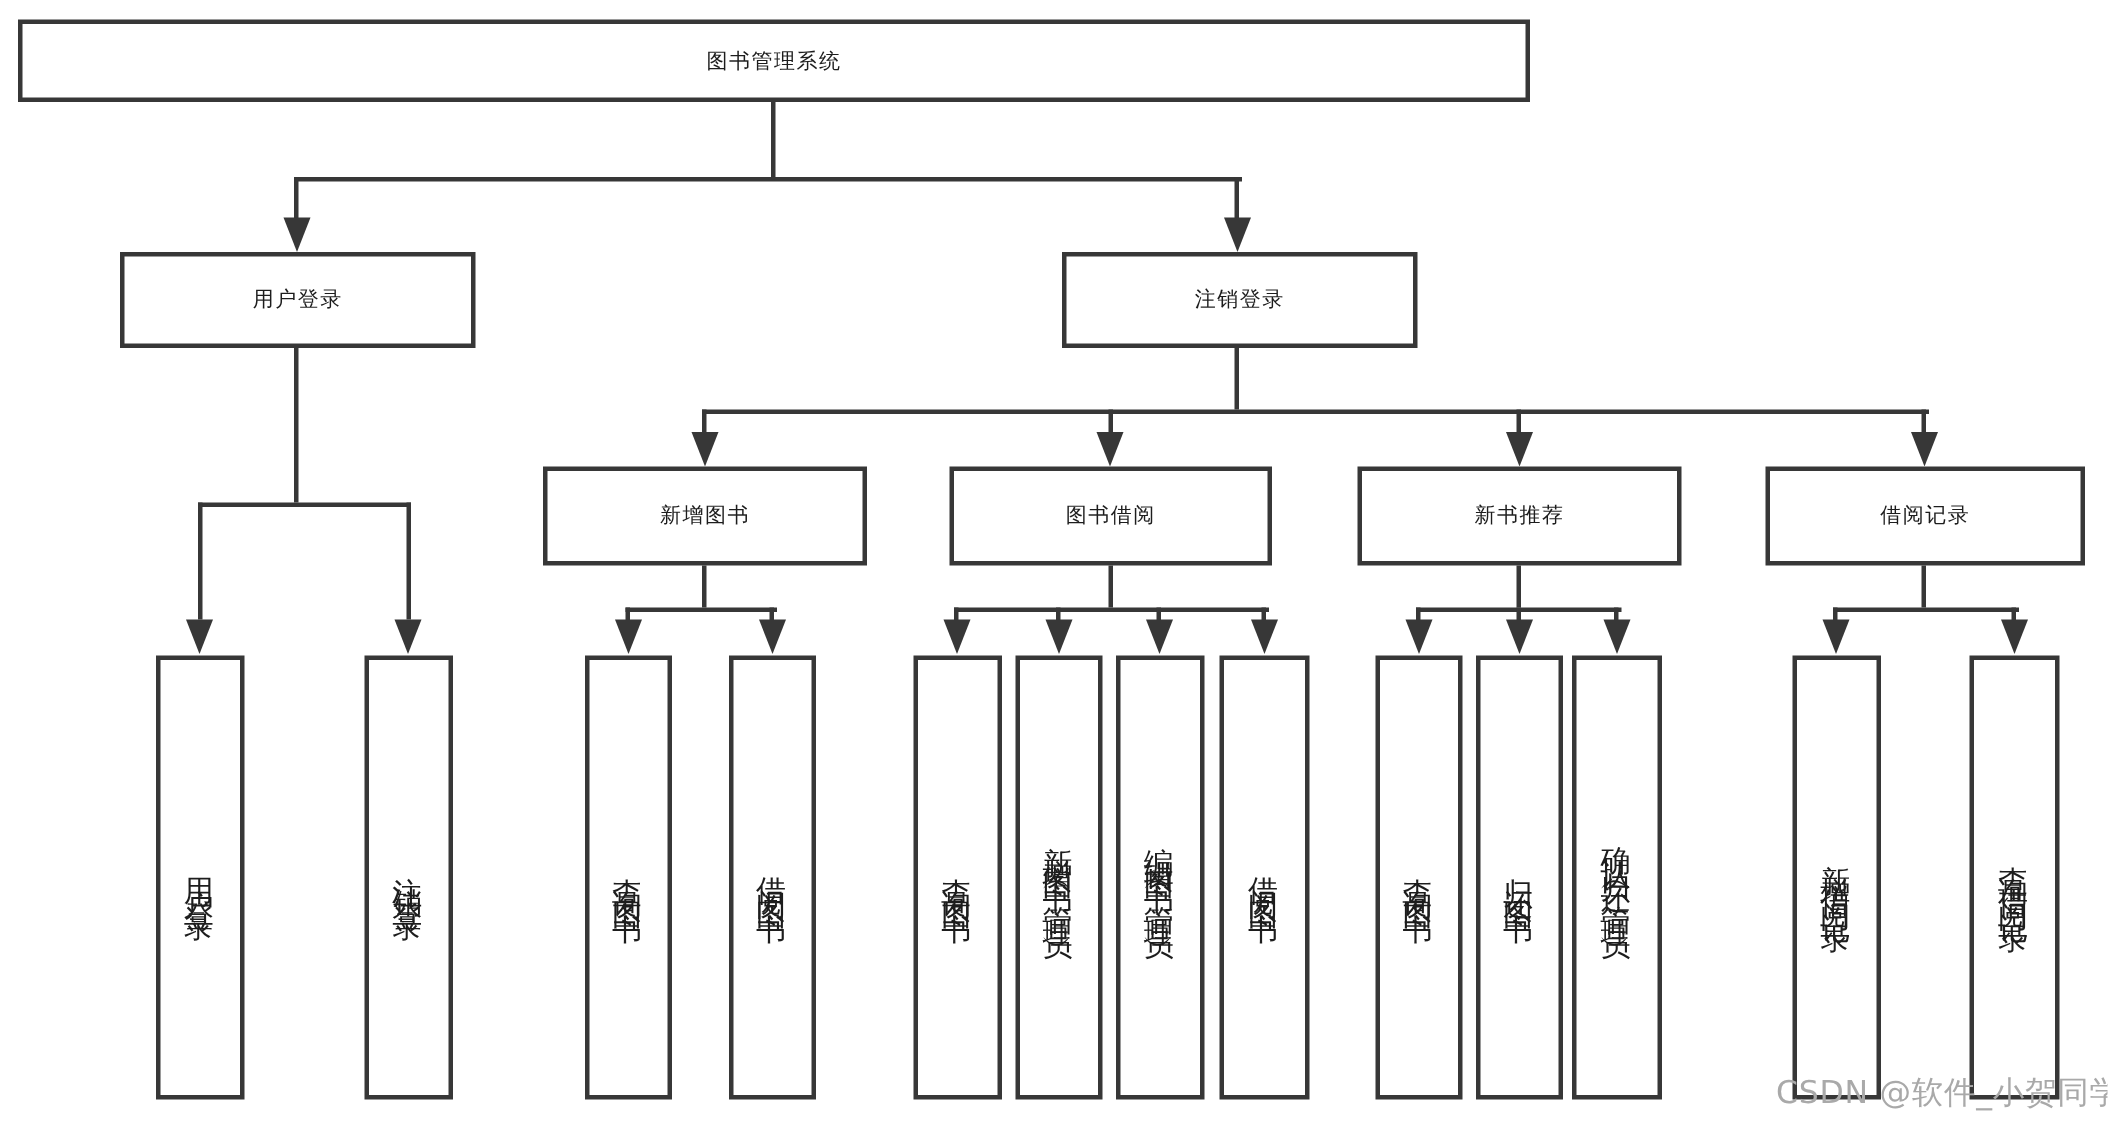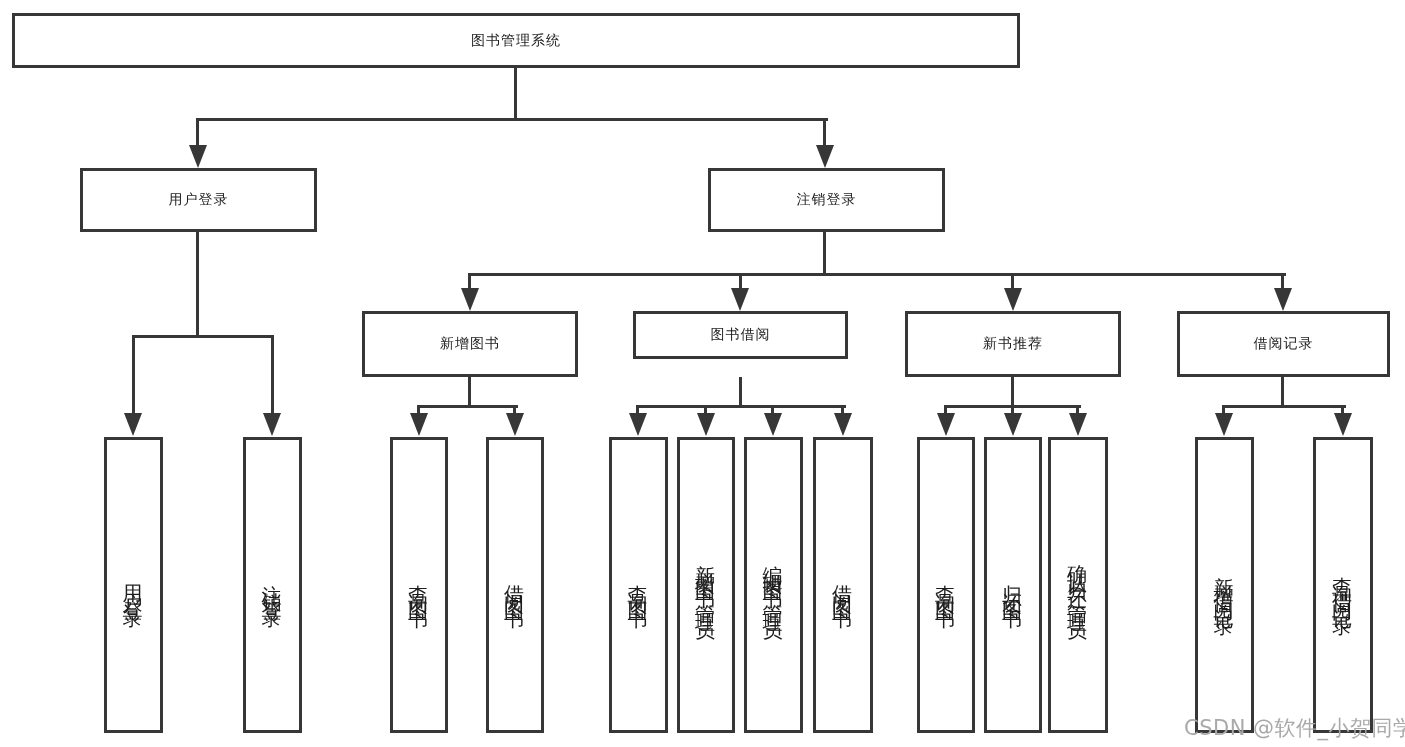--- a/index.html
+++ b/index.html
@@ -66,21 +66,21 @@
 <div class="vline" style="left:739px;top:273px;width:3px;height:18px;"></div>
 <div class="arrow" style="left:731px;top:288px;"></div>
 <div class="vline" style="left:1011px;top:273px;width:3px;height:18px;"></div>
 <div class="arrow" style="left:1004px;top:288px;"></div>
 <div class="vline" style="left:1281px;top:273px;width:3px;height:18px;"></div>
 <div class="arrow" style="left:1274px;top:288px;"></div>
 
 <div class="box hnode" style="left:362px;top:311px;width:216px;height:66px;">
   <span>新增图书</span>
 </div>
-<div class="box hnode" style="left:633px;top:311px;width:215px;height:48px;">
+<div class="box hnode" style="left:633px;top:311px;width:215px;height:66px;">
   <span>图书借阅</span>
 </div>
 <div class="box hnode" style="left:905px;top:311px;width:216px;height:66px;">
   <span>新书推荐</span>
 </div>
 <div class="box hnode" style="left:1177px;top:311px;width:213px;height:66px;">
   <span>借阅记录</span>
 </div>
 
 <div class="vline" style="left:468px;top:377px;width:3px;height:28px;"></div>

